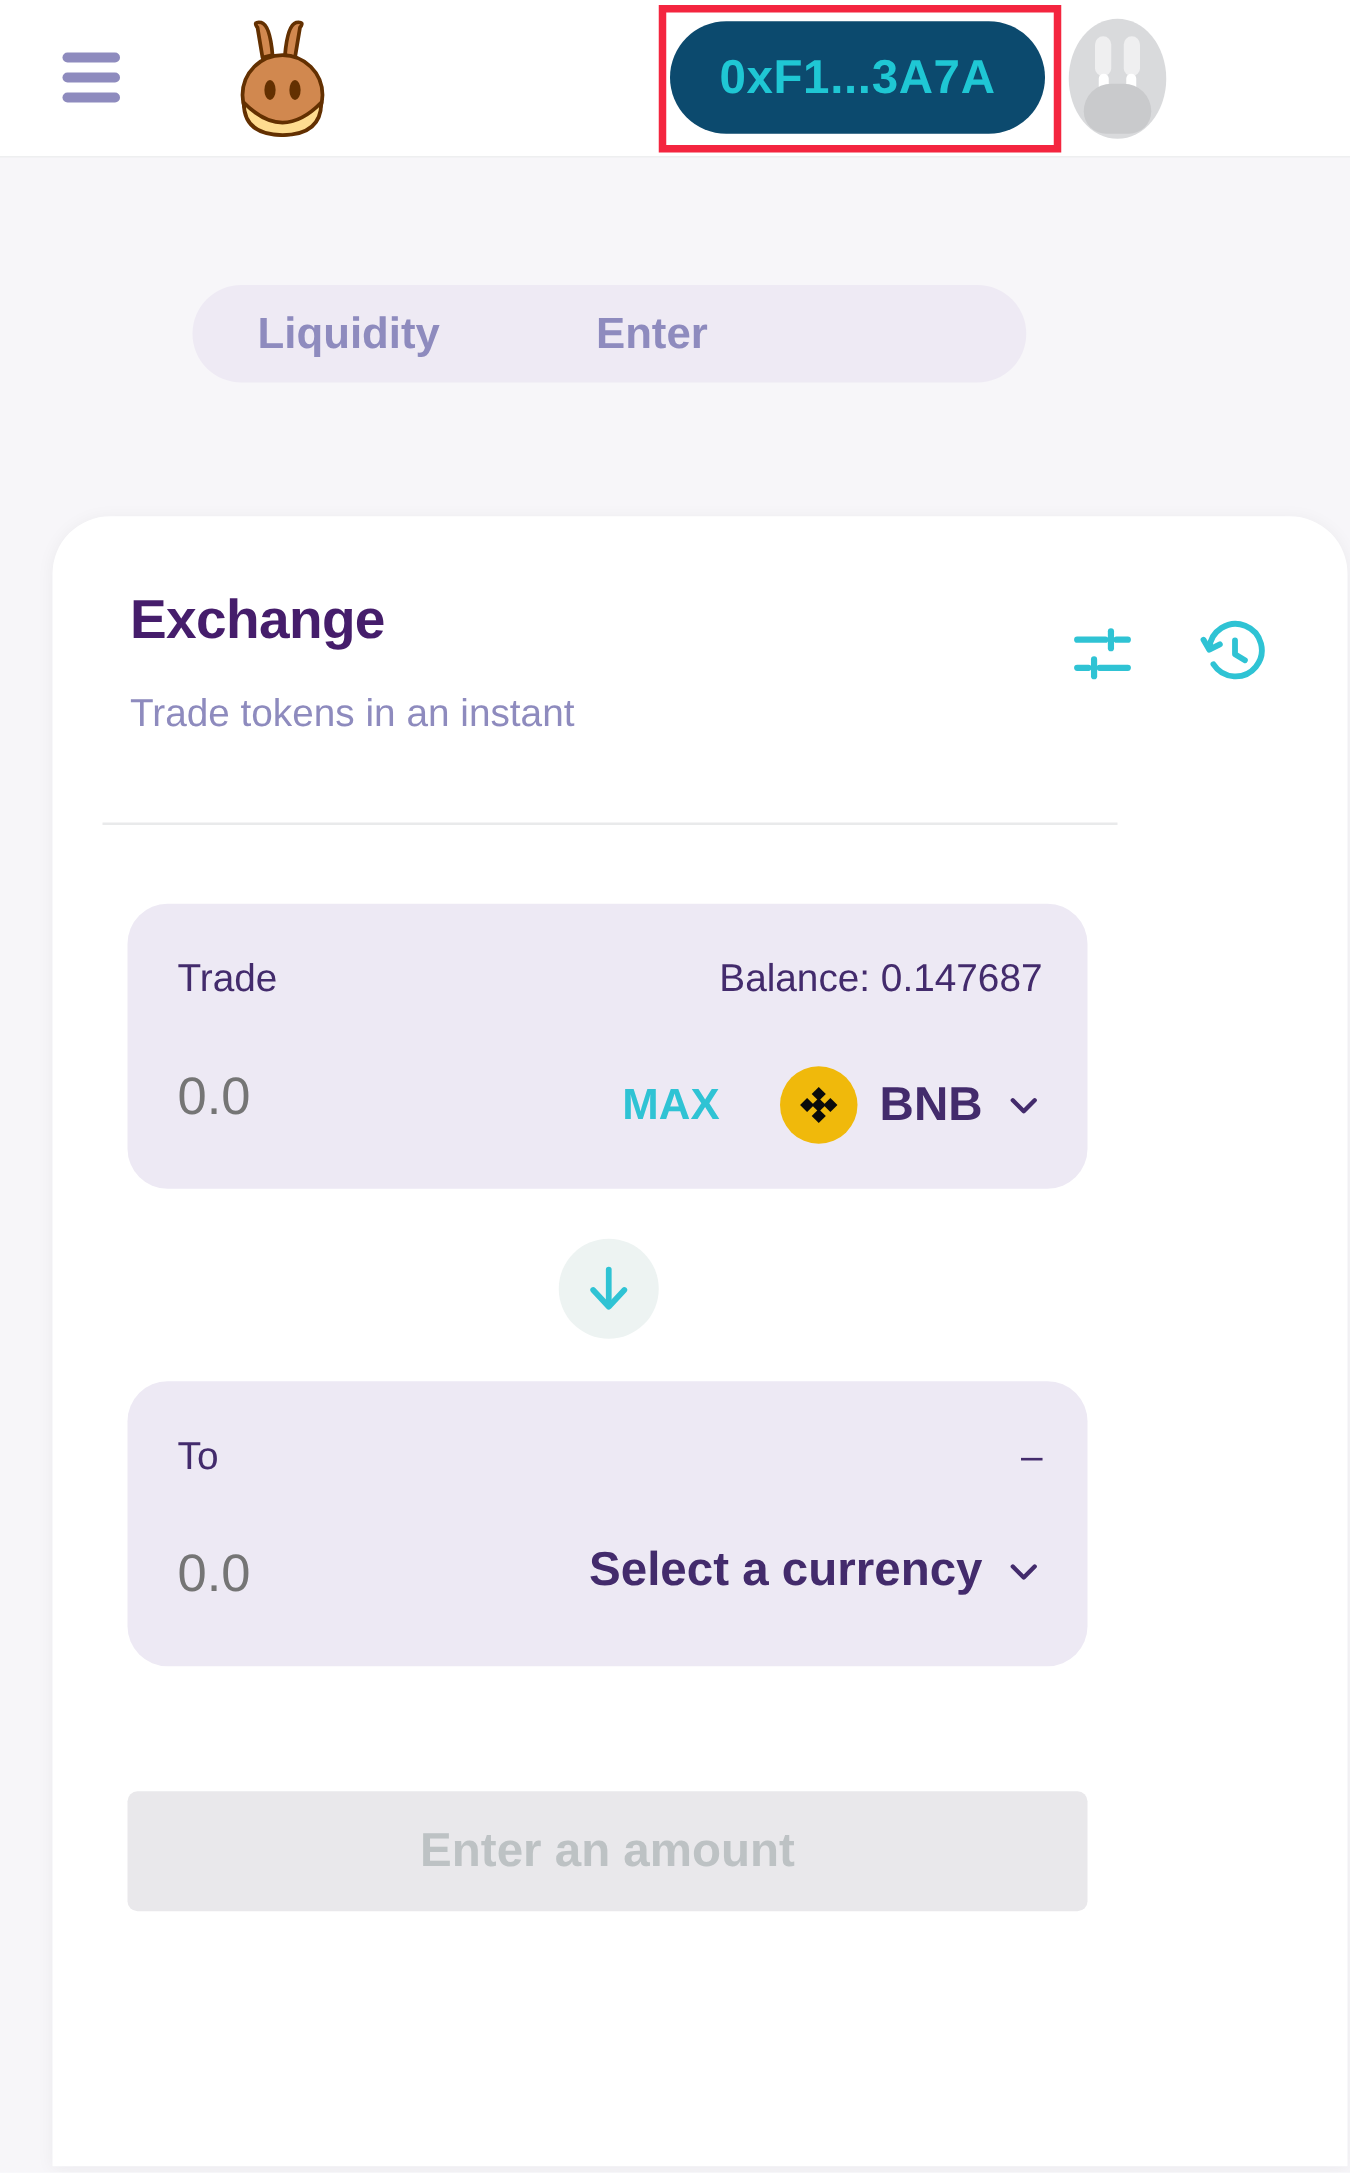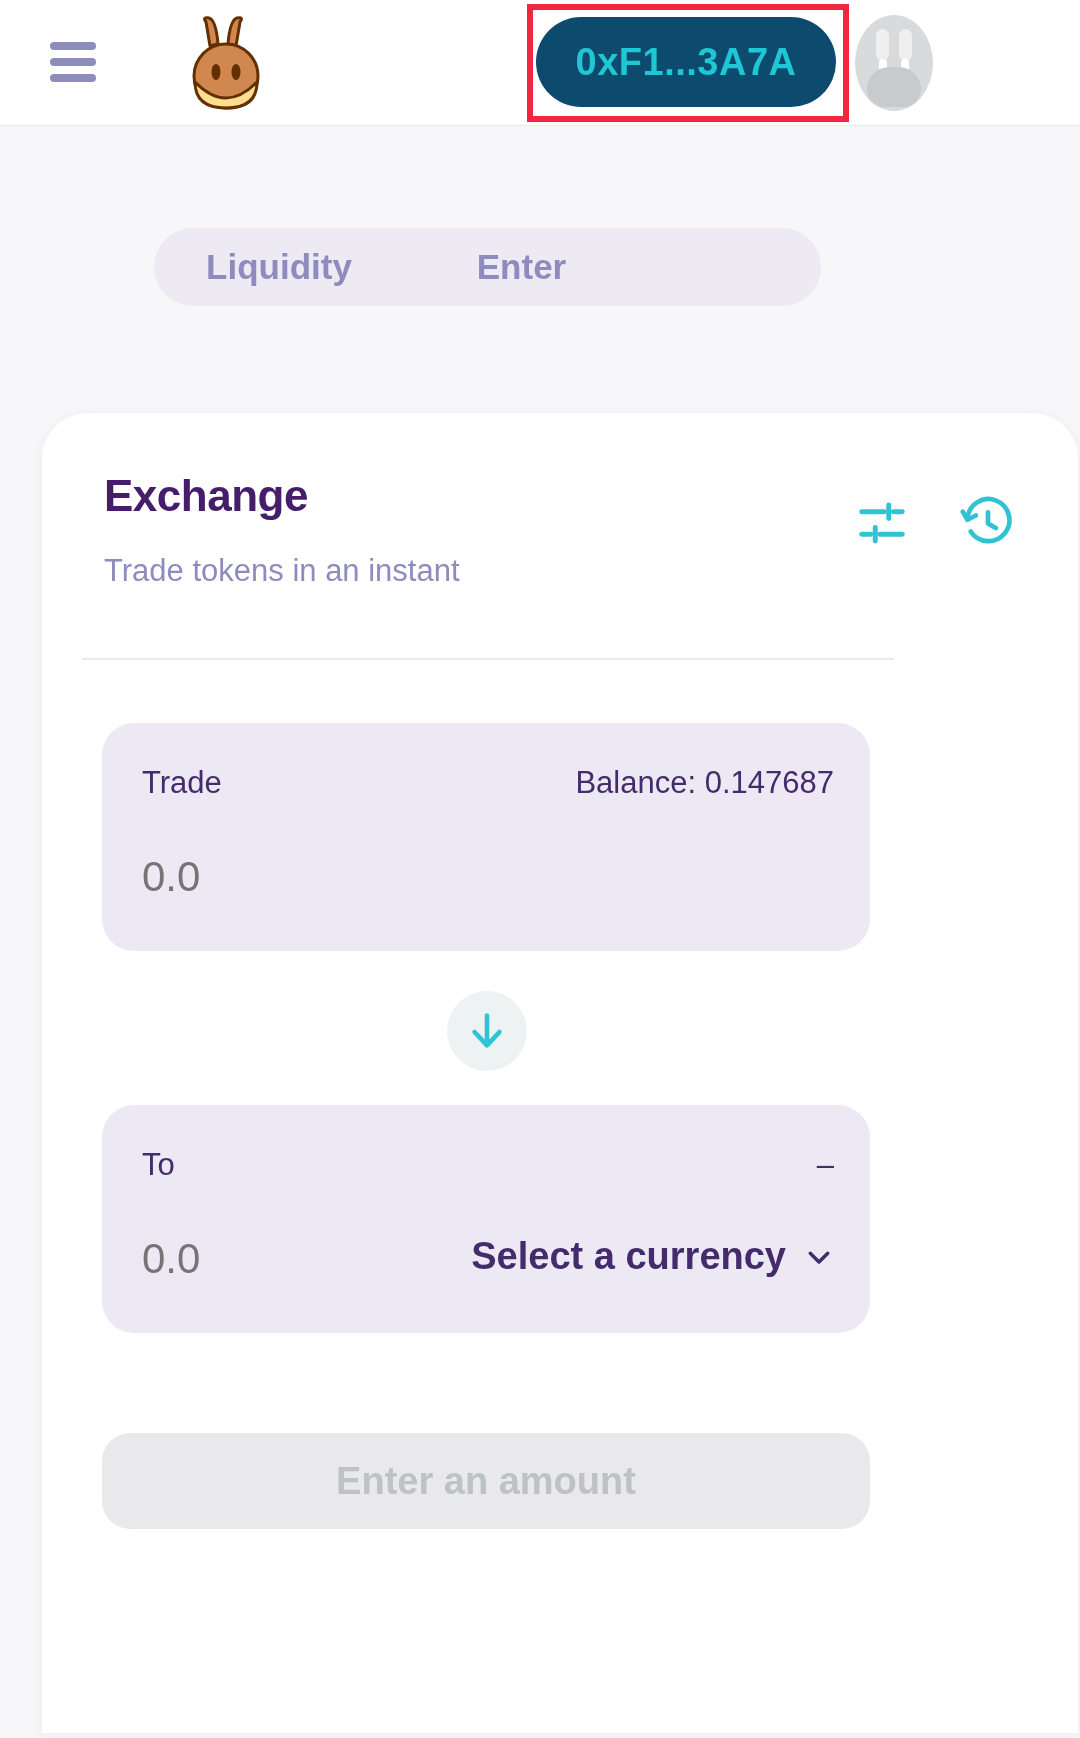--- a/index.html
+++ b/index.html
@@ -197,21 +197,21 @@
     position: absolute; left: 447px; top: 991px;
     width: 80px; height: 80px; border-radius: 40px;
     background: #EDF3F2; border: none; cursor: pointer;
     display: flex; align-items: center; justify-content: center;
   }
 
   
   .action-btn {
     position: absolute; left: 102px; top: 1433px;
     width: 768px; height: 96px;
-    background: #E9E8EB; border: none; border-radius: 28px;
+    background: #E9E8EB; border: none; border-radius: 8px;
     font-size: 38px; font-weight: bold; color: #BDC2C4;
     font-family: "Liberation Sans", sans-serif;
     cursor: not-allowed;
   }
 </style>
 </head>
 <body>
 
 <div class="app">
 
@@ -281,20 +281,38 @@
     </div>
   </div>
 
   <div class="panel panel-from">
     <div class="panel-row-top">
       <span class="panel-label">Trade</span>
       <span class="panel-balance">Balance: 0.147687</span>
     </div>
     <div class="panel-row-bottom">
       <input class="amount-input" type="text" value="" placeholder="0.0" style="">
+      <div class="right-group">
+        <button class="max-btn">MAX</button>
+        <button class="token-sel">
+          <span class="token-logo">
+            <svg width="42" height="42" viewBox="0 0 32 32">
+              <path d="M16 5 L20.3 9.3 L16 13.6 L11.7 9.3 Z" fill="#0B0B0B"></path>
+              <path d="M16 18.4 L20.3 22.7 L16 27 L11.7 22.7 Z" fill="#0B0B0B"></path>
+              <path d="M8.9 11.7 L13.2 16 L8.9 20.3 L4.6 16 Z" fill="#0B0B0B"></path>
+              <path d="M23.1 11.7 L27.4 16 L23.1 20.3 L18.8 16 Z" fill="#0B0B0B"></path>
+              <path d="M16 11.7 L20.3 16 L16 20.3 L11.7 16 Z" fill="#0B0B0B"></path>
+            </svg>
+          </span>
+          <span class="token-name">BNB</span>
+          <svg class="chev" viewBox="0 0 24 24" fill="none" stroke="#432B6C" stroke-width="2.8" stroke-linecap="round" stroke-linejoin="round">
+            <polyline points="5,9 12,16 19,9"></polyline>
+          </svg>
+        </button>
+      </div>
     </div>
   </div>
 
   <button class="switch-btn">
     <svg width="46" height="46" viewBox="0 0 24 24" fill="none" stroke="#2FC3D4" stroke-width="2.4" stroke-linecap="round" stroke-linejoin="round">
       <line x1="12" y1="4" x2="12" y2="19"></line>
       <polyline points="5.5,12.5 12,19.5 18.5,12.5"></polyline>
     </svg>
   </button>
 

